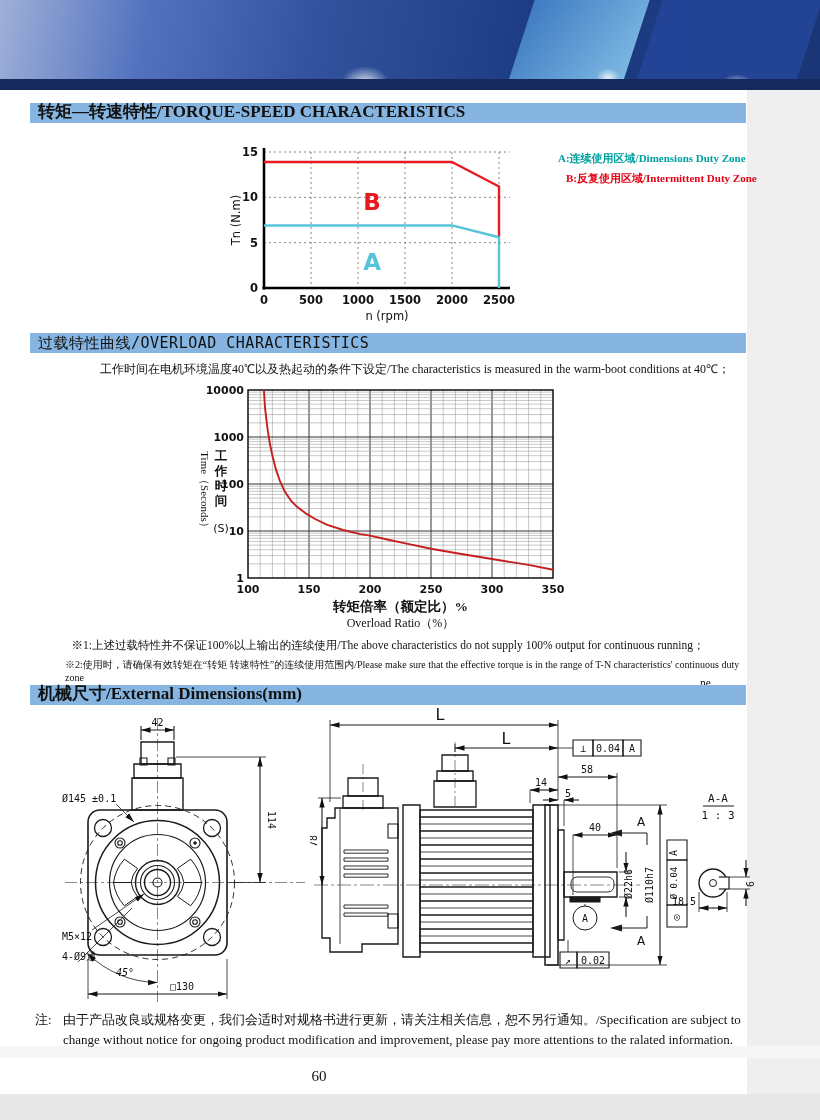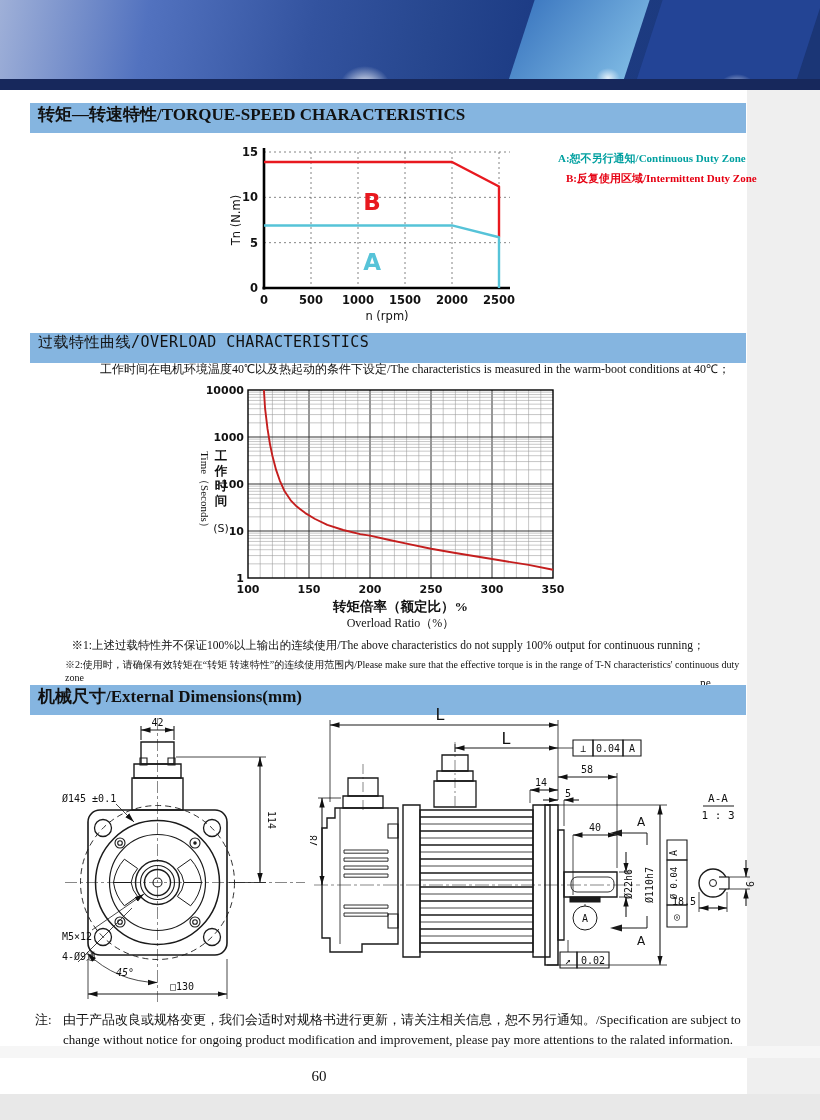--- a/index.html
+++ b/index.html
@@ -16,22 +16,22 @@
   .glow{position:absolute;border-radius:50%;}
   .g1{left:340px;top:66px;width:50px;height:40px;background:radial-gradient(closest-side,rgba(255,255,255,.95),rgba(255,255,255,0));}
   .g2{left:718px;top:74px;width:38px;height:30px;background:radial-gradient(closest-side,rgba(255,255,255,.9),rgba(255,255,255,0));}
   .g3{left:596px;top:68px;width:24px;height:20px;background:radial-gradient(closest-side,rgba(255,255,255,.8),rgba(255,255,255,0));}
   .banner .bstrip{position:absolute;left:0;bottom:0;width:820px;height:11px;background:#17285c;}
   
   .right-margin{position:absolute;left:747px;top:90px;width:73px;height:1030px;background:#efefef;z-index:0;}
   .midband{position:absolute;left:0;top:1046px;width:820px;height:12px;background:#f6f6f6;z-index:0;}
   .footer-band{position:absolute;left:0;top:1094px;width:820px;height:26px;background:#e8e8e8;z-index:1;}
   
-  .secbar{position:absolute;left:30px;width:716px;height:30px;background:#85b5e0;
-    display:flex;align-items:flex-start;padding-left:8px;box-sizing:border-box;z-index:2;}
+  .secbar{position:absolute;left:30px;width:716px;height:20px;background:#85b5e0;
+    display:flex;align-items:flex-end;padding-left:8px;box-sizing:border-box;z-index:2;}
   .secbar.serif{font-family:"Liberation Serif",serif;font-weight:bold;font-size:17px;}
   .secbar.mono{font-family:"DejaVu Sans Mono",monospace;font-weight:normal;font-size:15px;letter-spacing:.5px;}
   
   .chart{position:absolute;z-index:2;}
   .legend{position:absolute;left:558px;top:148px;z-index:2;font-family:"Liberation Serif",serif;
     font-weight:bold;font-size:11px;line-height:20px;}
   
   .cond-note{position:absolute;left:100px;top:360px;width:640px;font-size:12px;z-index:2;}
   .fn1{position:absolute;left:30px;top:638px;width:716px;text-align:center;font-size:11.5px;z-index:2;}
   .fn2{position:absolute;left:65px;top:658px;width:690px;font-size:10px;z-index:2;}
@@ -89,21 +89,21 @@
     <text x="269" y="164" text-anchor="middle" font-family="DejaVu Sans, sans-serif" font-size="11.5" font-weight="600" fill="#111">2500</text>
     <text x="28" y="152" text-anchor="end" font-family="DejaVu Sans, sans-serif" font-size="11.5" font-weight="600" fill="#111">0</text>
     <text x="28" y="106.66666666666667" text-anchor="end" font-family="DejaVu Sans, sans-serif" font-size="11.5" font-weight="600" fill="#111">5</text>
     <text x="28" y="61.33333333333334" text-anchor="end" font-family="DejaVu Sans, sans-serif" font-size="11.5" font-weight="600" fill="#111">10</text>
     <text x="28" y="16" text-anchor="end" font-family="DejaVu Sans, sans-serif" font-size="11.5" font-weight="600" fill="#111">15</text>
     <text x="157" y="180" text-anchor="middle" font-family="DejaVu Sans, sans-serif" font-size="11.5" fill="#111">n (rpm)</text>
     <text x="10" y="80" transform="rotate(-90 10 80)" text-anchor="middle" font-family="DejaVu Sans, sans-serif" font-size="11.5" fill="#111">Tn (N.m)</text>
   </svg>
 
 <div class="legend">
-  <div id="legend-a" style="color: rgb(0, 160, 160);">A:恕不另行通知/Continuous Duty Zone</div>
+  <div id="legend-a" style="color: rgb(0, 160, 160);">A:连续使用区域/Dimensions Duty Zone</div>
   <div id="legend-b" style="color: rgb(230, 0, 18); margin-left: 8px;">B:反复使用区域/Intermittent Duty Zone</div>
 </div>
 
 <div class="secbar mono" style="top: 333px; background: rgb(133, 181, 224);">
   <span>过载特性曲线/OVERLOAD CHARACTERISTICS</span>
 </div>
 
 <div class="cond-note">工作时间在电机环境温度40℃以及热起动的条件下设定/The characteristics is measured in the warm-boot conditions at 40℃；</div>
 
 <svg id="ol-chart" class="chart" style="left:185px;top:382px;" width="400" height="252">

